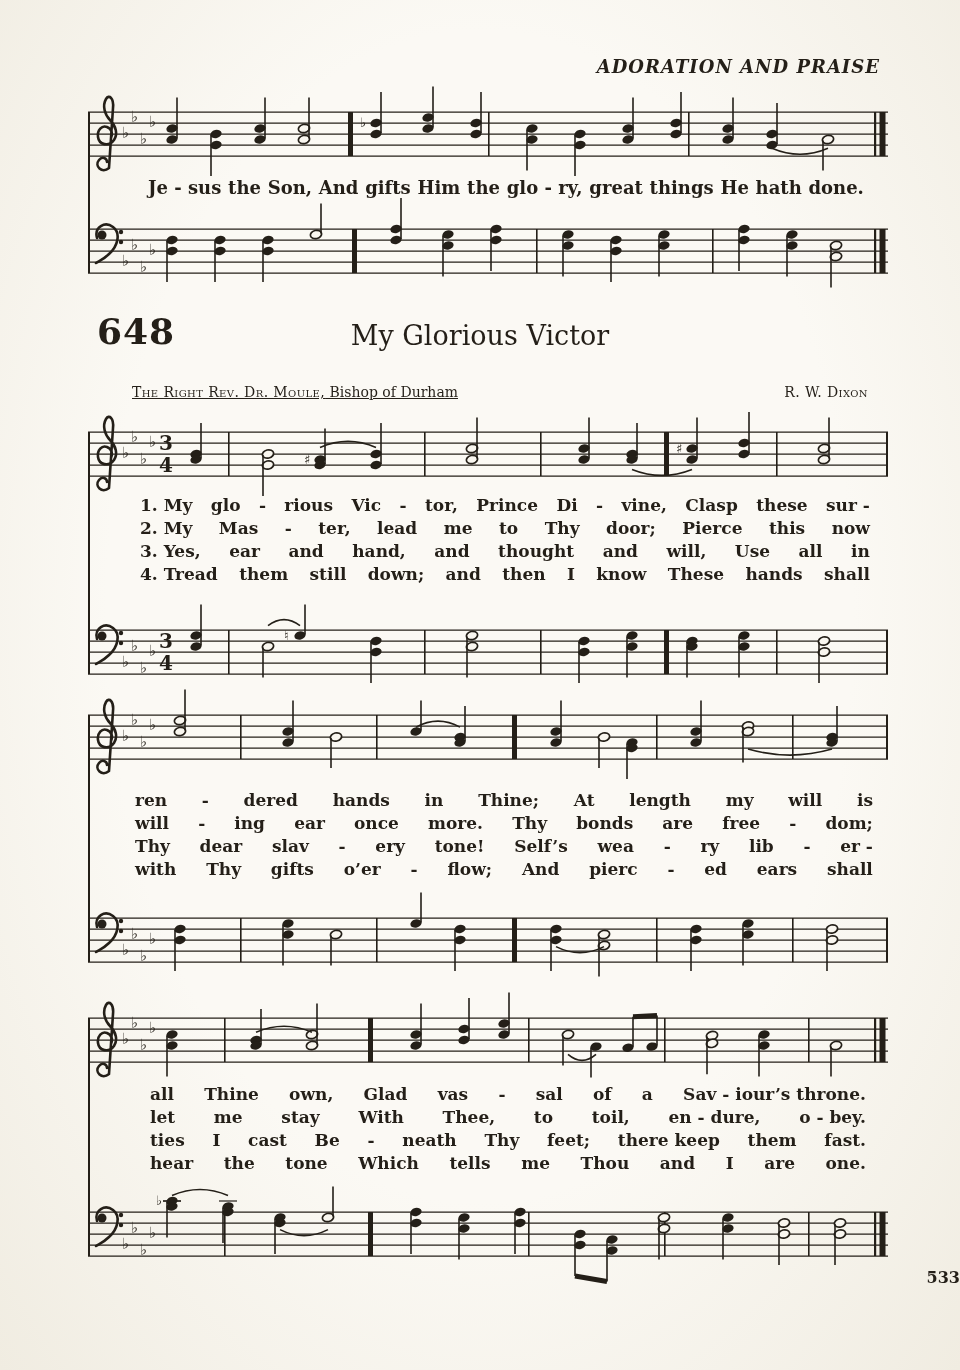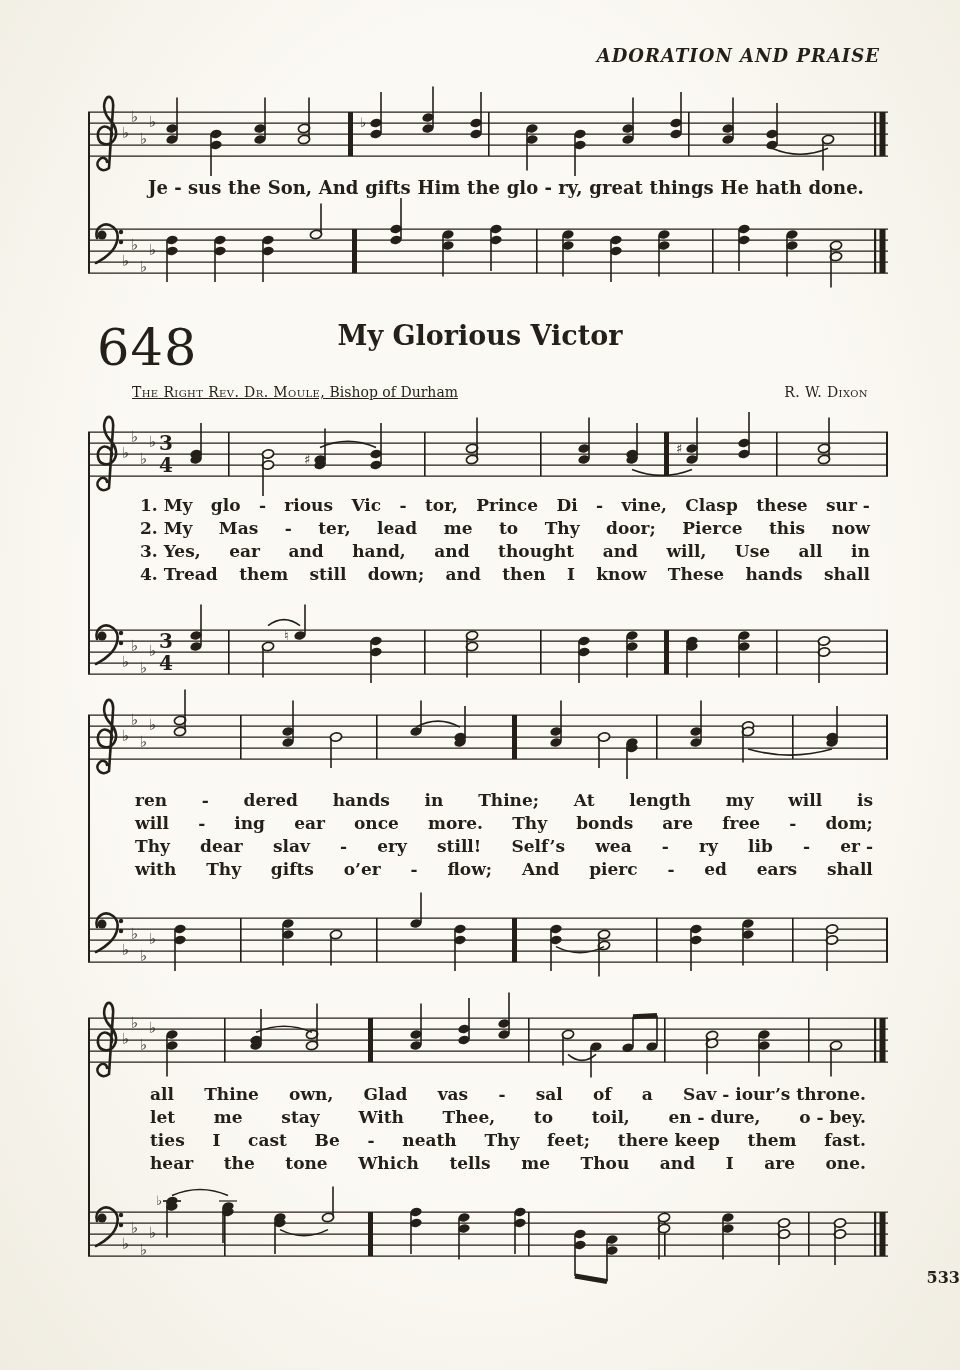--- a/index.html
+++ b/index.html
@@ -4,42 +4,42 @@
 <style>
   html,body{margin:0;padding:0;}
   .page{
     position:relative; width:960px; height:1370px; overflow:hidden;
     background:#f9f6ef;
     background-image:radial-gradient(ellipse at 50% 45%, #fbf9f4 55%, #f0ece1 100%);
     font-family:"DejaVu Serif","Liberation Serif",serif;
     color:#241f18;
   }
   .section-header{
-    position:absolute; top:45px; right:80px;
+    position:absolute; top:56px; right:80px;
     font-size:18px; font-weight:bold; font-style:italic; letter-spacing:1px;margin-left:48px;
   }
   .staff{position:absolute; left:88px; width:800px; height:110px; overflow:visible;}
   #staff-a{top:82px;}  #staff-b{top:199px;}
   #staff-c{top:402px;} #staff-d{top:600px;}
   #staff-e{top:685px;} #staff-f{top:888px;}
   #staff-g{top:988px;} #staff-h{top:1182px;}
   .sysline{position:absolute; left:88px; width:2px; background:#241f18;}
   #sysline-top{top:112px; height:161px;}
   #sysline-1{top:432px; height:242px;}
   #sysline-2{top:715px; height:247px;}
   #sysline-3{top:1018px; height:238px;}
   .lyrics{position:absolute; font-weight:bold; color:#241f18;}
   .lyric-row{display:flex; justify-content:space-between; align-items:center; height:23px;}
   #lyrics-top{top:174px; left:148px; width:716px; font-size:18px;}
   #lyrics-top .lyric-row{height:26px;}
   #lyrics-1{top:493px; left:140px; width:730px; font-size:17px;}
   #lyrics-2{top:788px; left:135px; width:738px; font-size:17px;}
   #lyrics-3{top:1082px; left:150px; width:716px; font-size:17px;}
-  .hymn-number{position:absolute; top:310px; left:97px; font-size:51px; font-weight:normal; letter-spacing:1px;margin-top:8px;}
-  .hymn-title{position:absolute; top:320px; left:0; width:100%; text-align:center; font-size:27px; font-weight:bold;}
+  .hymn-number{position:absolute; top:310px; left:97px; font-size:36px; font-weight:bold; letter-spacing:1px;}
+  .hymn-title{position:absolute; top:320px; left:0; width:100%; text-align:center; font-size:27px; font-weight:normal;}
   .hymn-tune{position:absolute; top:357px; left:0; width:100%; text-align:center; font-size:18px; font-weight:bold;}
   .attribution{position:absolute; top:384px; left:0; width:100%; font-size:14px;}
   .attr-author{position:absolute; left:132px; white-space:nowrap;text-decoration:underline;}
   .attr-composer{position:absolute; right:92px;}
   .smallcaps{font-variant:small-caps; letter-spacing:0.4px;}
   .page-number{position:absolute; top:1268px; left:0; width:100%; text-align:right; font-size:16px; font-weight:bold;}
 </style>
 </head>
 <body>
 
@@ -440,21 +440,21 @@
         <span>free</span>
         <span>-</span>
         <span>dom;</span>
       </div>
       <div class="lyric-row">
         <span>Thy</span>
         <span>dear</span>
         <span>slav</span>
         <span>-</span>
         <span>ery</span>
-        <span>still!</span>
+        <span>tone!</span>
         <span>Self’s</span>
         <span>wea</span>
         <span>-</span>
         <span>ry</span>
         <span>lib</span>
         <span>-</span>
         <span>er -</span>
       </div>
       <div class="lyric-row">
         <span>with</span>

